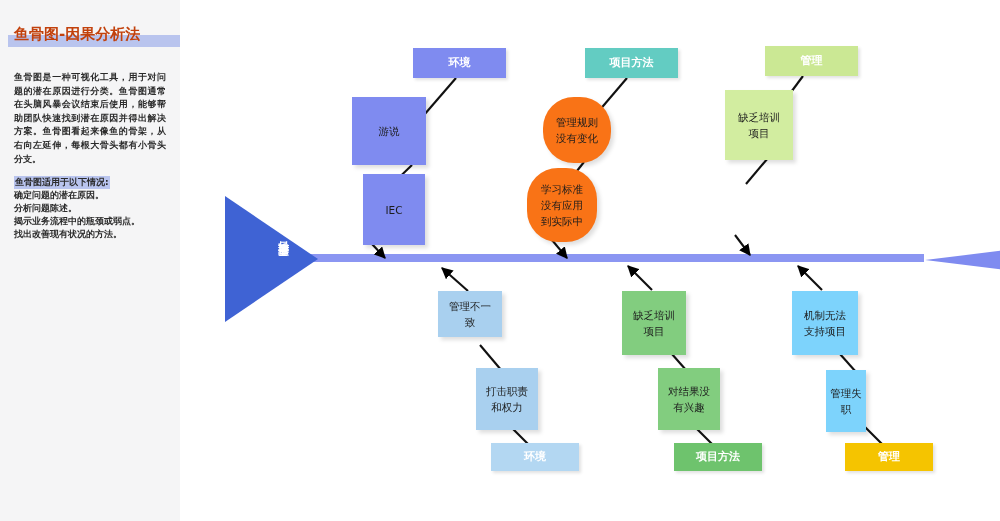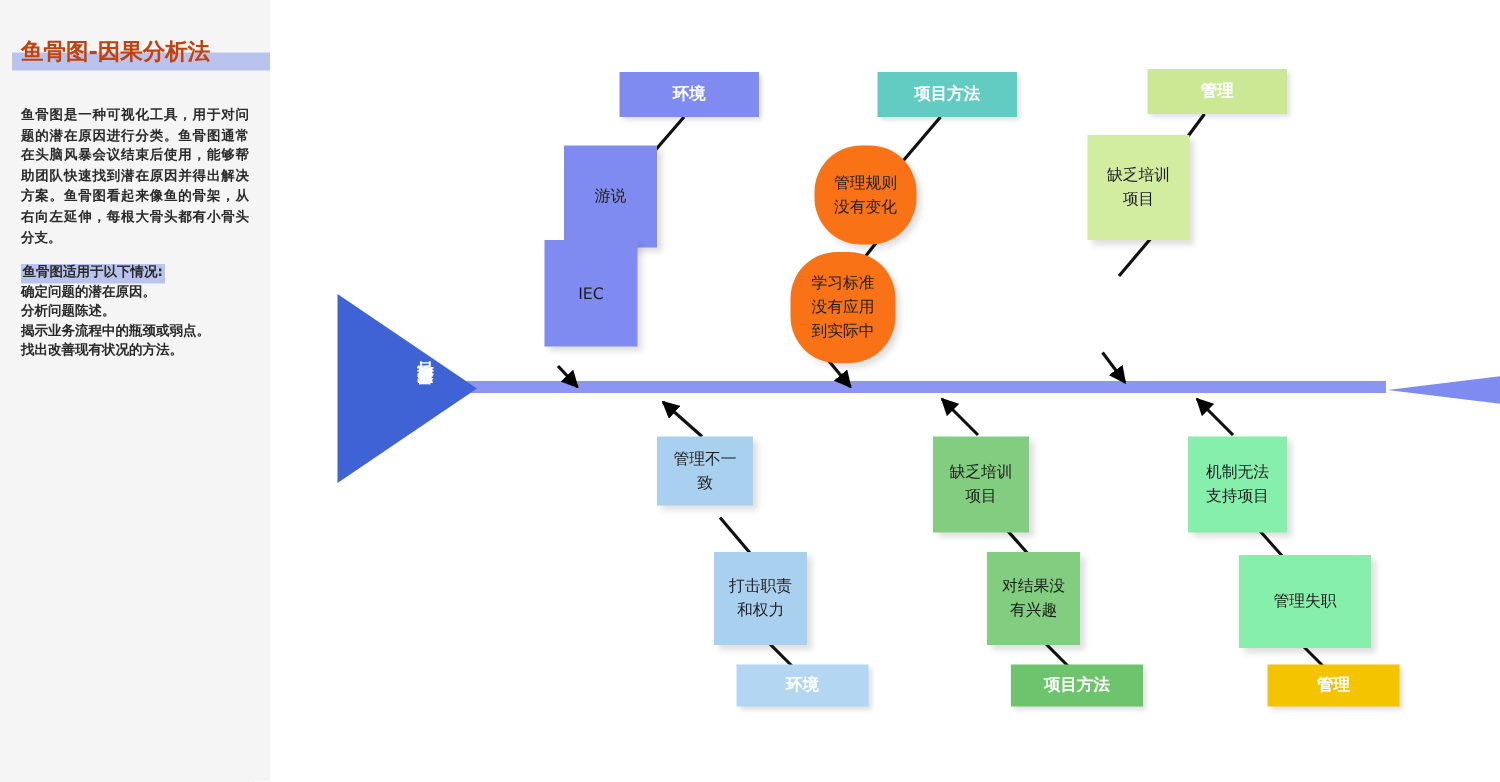--- a/index.html
+++ b/index.html
@@ -73,21 +73,21 @@
   .c-periwinkle{background:#7f8bf0;}
   .c-periwinkle-hdr{background:#7f8bf0;}
   .c-teal{background:#f97316;border-radius:31px;}
   .c-teal-hdr{background:#63ccc2;}
   .c-lime{background:#d2eda0;}
   .c-lime-hdr{background:#cbe894;}
   .c-lightblue{background:#a9d0ef;}
   .c-lightblue-hdr{background:#b3d7f2;}
   .c-green{background:#82cd7f;}
   .c-green-hdr{background:#6ec36d;}
-  .c-yellow{background:#86efac;}
+  .c-yellow{background:#7dd3fc;}
   .c-yellow-hdr{background:#f5c400;}
 
   
   #fish-head-label{
     position:absolute;
     left:96px;top:218px;
     width:18px;height:90px;
     display:flex;align-items:center;justify-content:center;
     color:#ffffff;font-size:11px;font-weight:bold;
     writing-mode:vertical-rl;
@@ -151,22 +151,22 @@
     <line x1="652" y1="345" x2="676" y2="372" stroke="#111" stroke-width="2.1"></line>
     <line x1="682" y1="424" x2="702" y2="444" stroke="#111" stroke-width="2.1"></line>
   </svg>
 
   <div id="fish-head-label">需要改善</div>
 
   <div class="node header-node c-periwinkle-hdr" style="left:233px;top:48px;width:93px;height:30px;">环境</div>
   <div class="node header-node c-teal-hdr" style="left:405px;top:48px;width:93px;height:30px;">项目方法</div>
   <div class="node header-node c-lime-hdr" style="left:585px;top:46px;width:93px;height:30px;">管理</div>
 
-  <div class="node c-periwinkle" style="left:196px;top:97px;width:62px;height:68px;">游说</div>
-  <div class="node c-periwinkle" style="left:183px;top:160px;width:62px;height:71px;">IEC</div>
+  <div class="node c-periwinkle" style="left:172px;top:97px;width:74px;height:68px;">游说</div>
+  <div class="node c-periwinkle" style="left:183px;top:174px;width:62px;height:71px;">IEC</div>
 
   <div class="node c-teal" style="left:363px;top:97px;width:68px;height:66px;">管理规则
 没有变化</div>
   <div class="node c-teal" style="left:347px;top:168px;width:70px;height:74px;">学习标准
 没有应用
 到实际中</div>
 
   <div class="node c-lime" style="left:545px;top:90px;width:68px;height:70px;">缺乏培训
 项目</div>
 
@@ -177,16 +177,16 @@
   <div class="node header-node c-lightblue-hdr" style="left:311px;top:443px;width:88px;height:28px;">环境</div>
 
   <div class="node c-green" style="left:442px;top:291px;width:64px;height:64px;">缺乏培训
 项目</div>
   <div class="node c-green" style="left:478px;top:368px;width:62px;height:62px;">对结果没
 有兴趣</div>
   <div class="node header-node c-green-hdr" style="left:494px;top:443px;width:88px;height:28px;">项目方法</div>
 
   <div class="node c-yellow" style="left:612px;top:291px;width:66px;height:64px;">机制无法
 支持项目</div>
-  <div class="node c-yellow" style="left:646px;top:370px;width:88px;height:62px;">管理失职</div>
+  <div class="node c-yellow" style="left:646px;top:370px;width:40px;height:62px;">管理失职</div>
   <div class="node header-node c-yellow-hdr" style="left:665px;top:443px;width:88px;height:28px;">管理</div>
 
 </div>
 
 </body></html>

